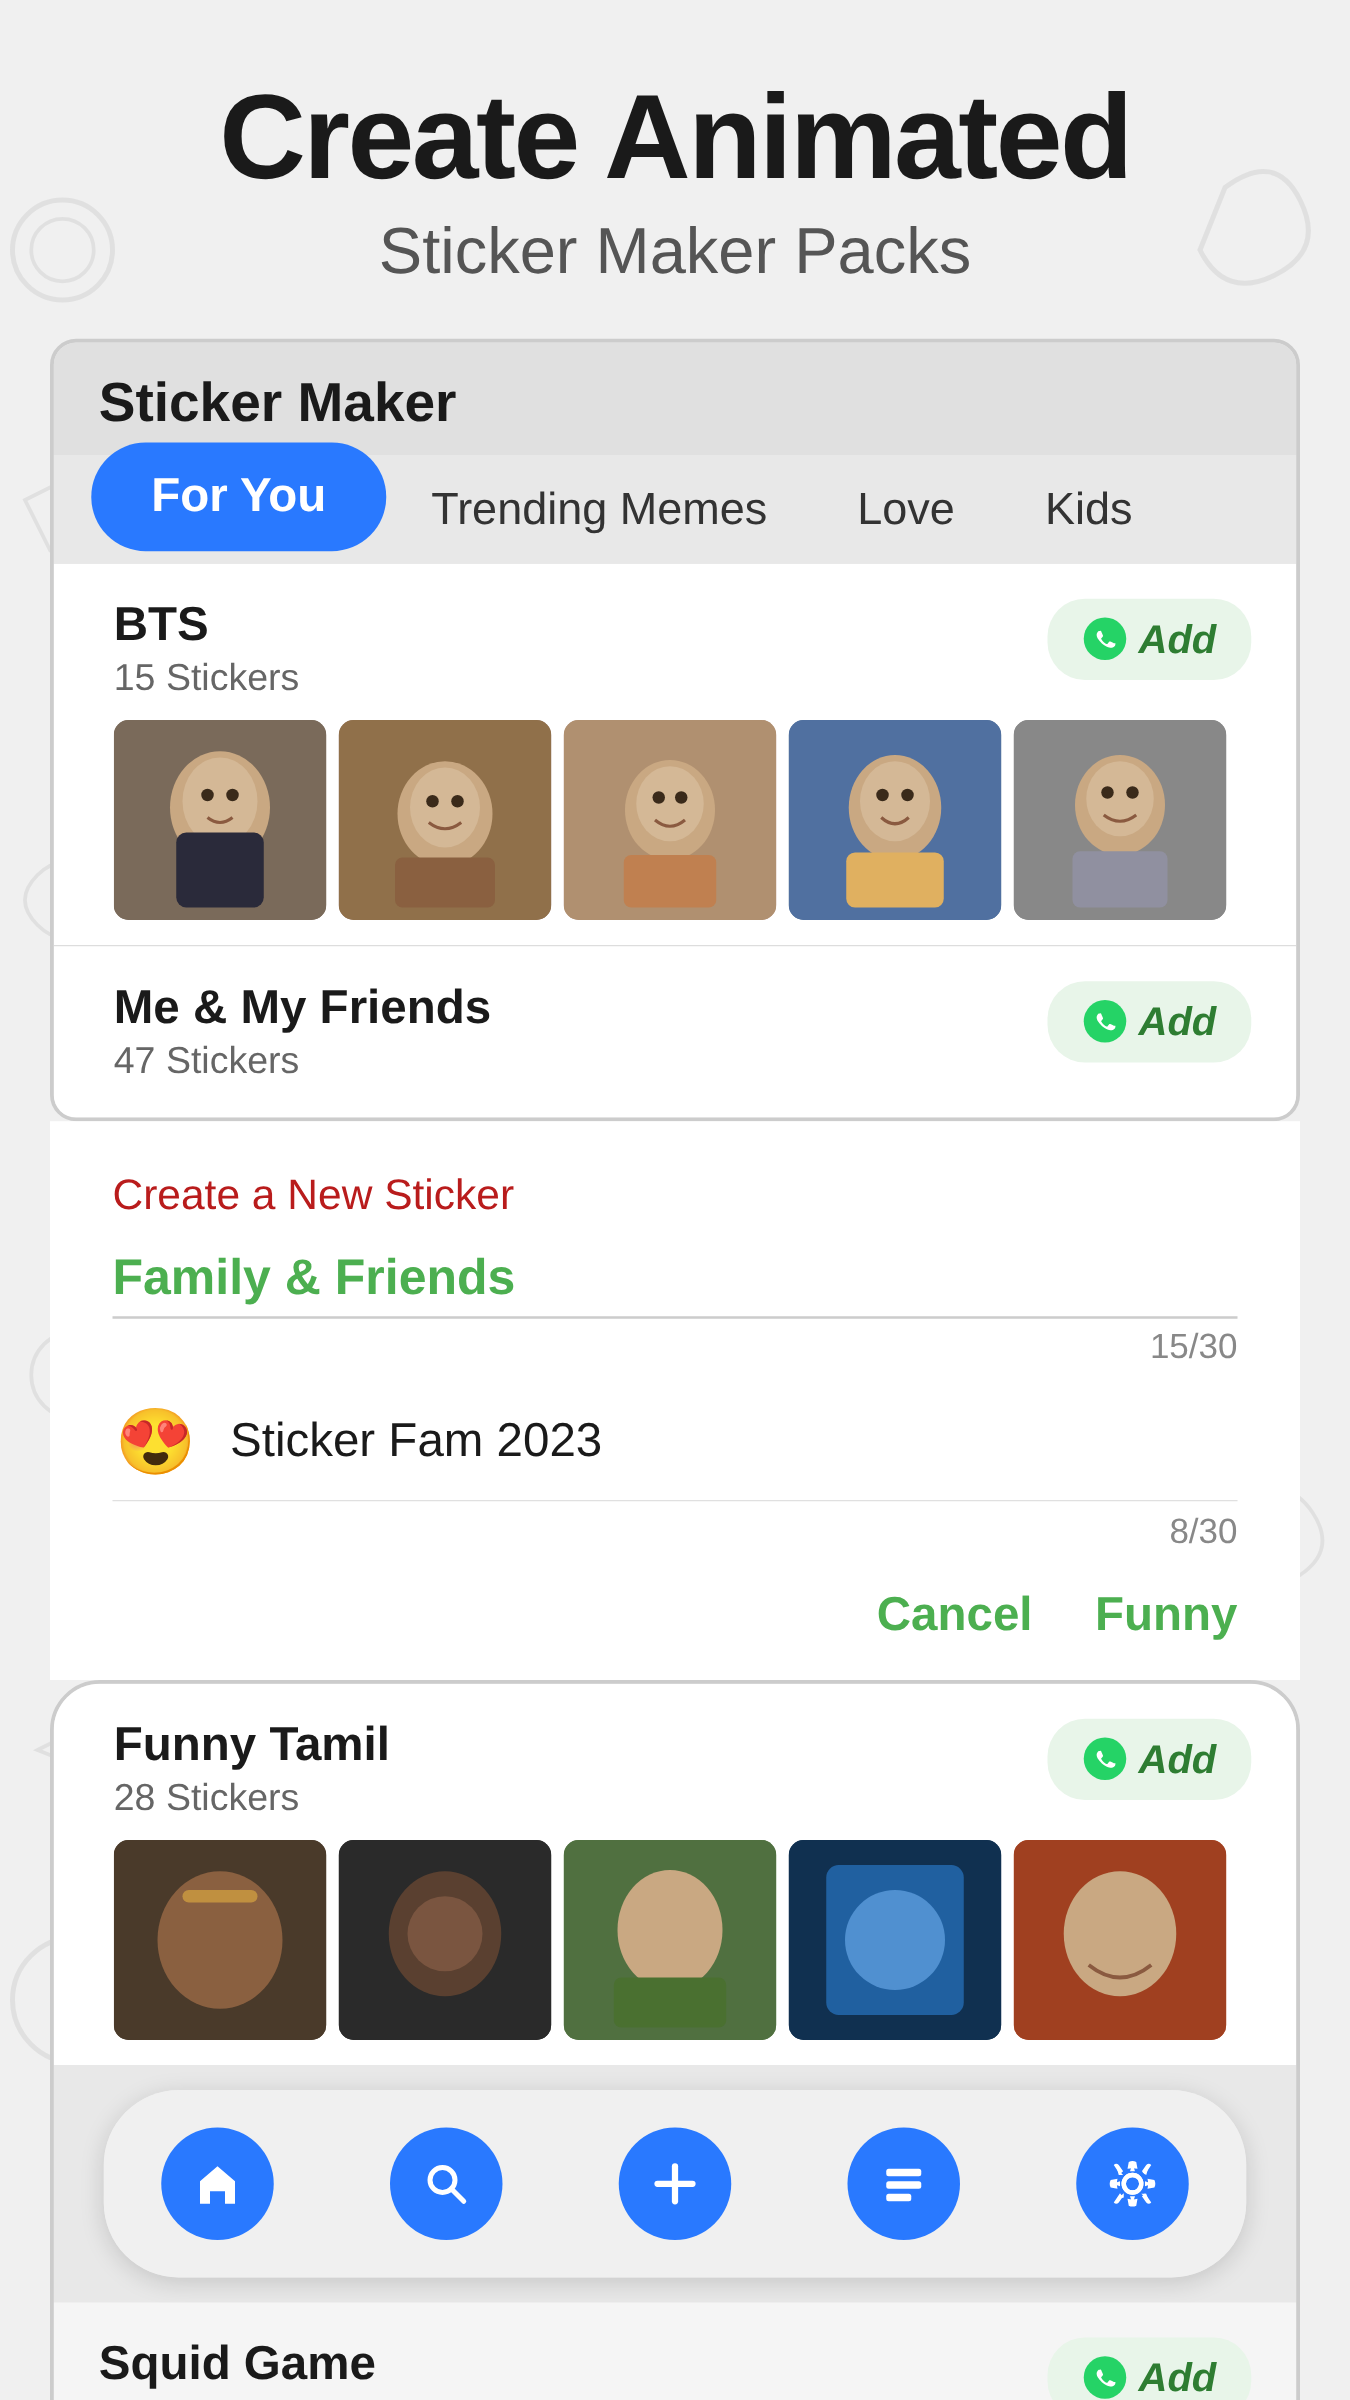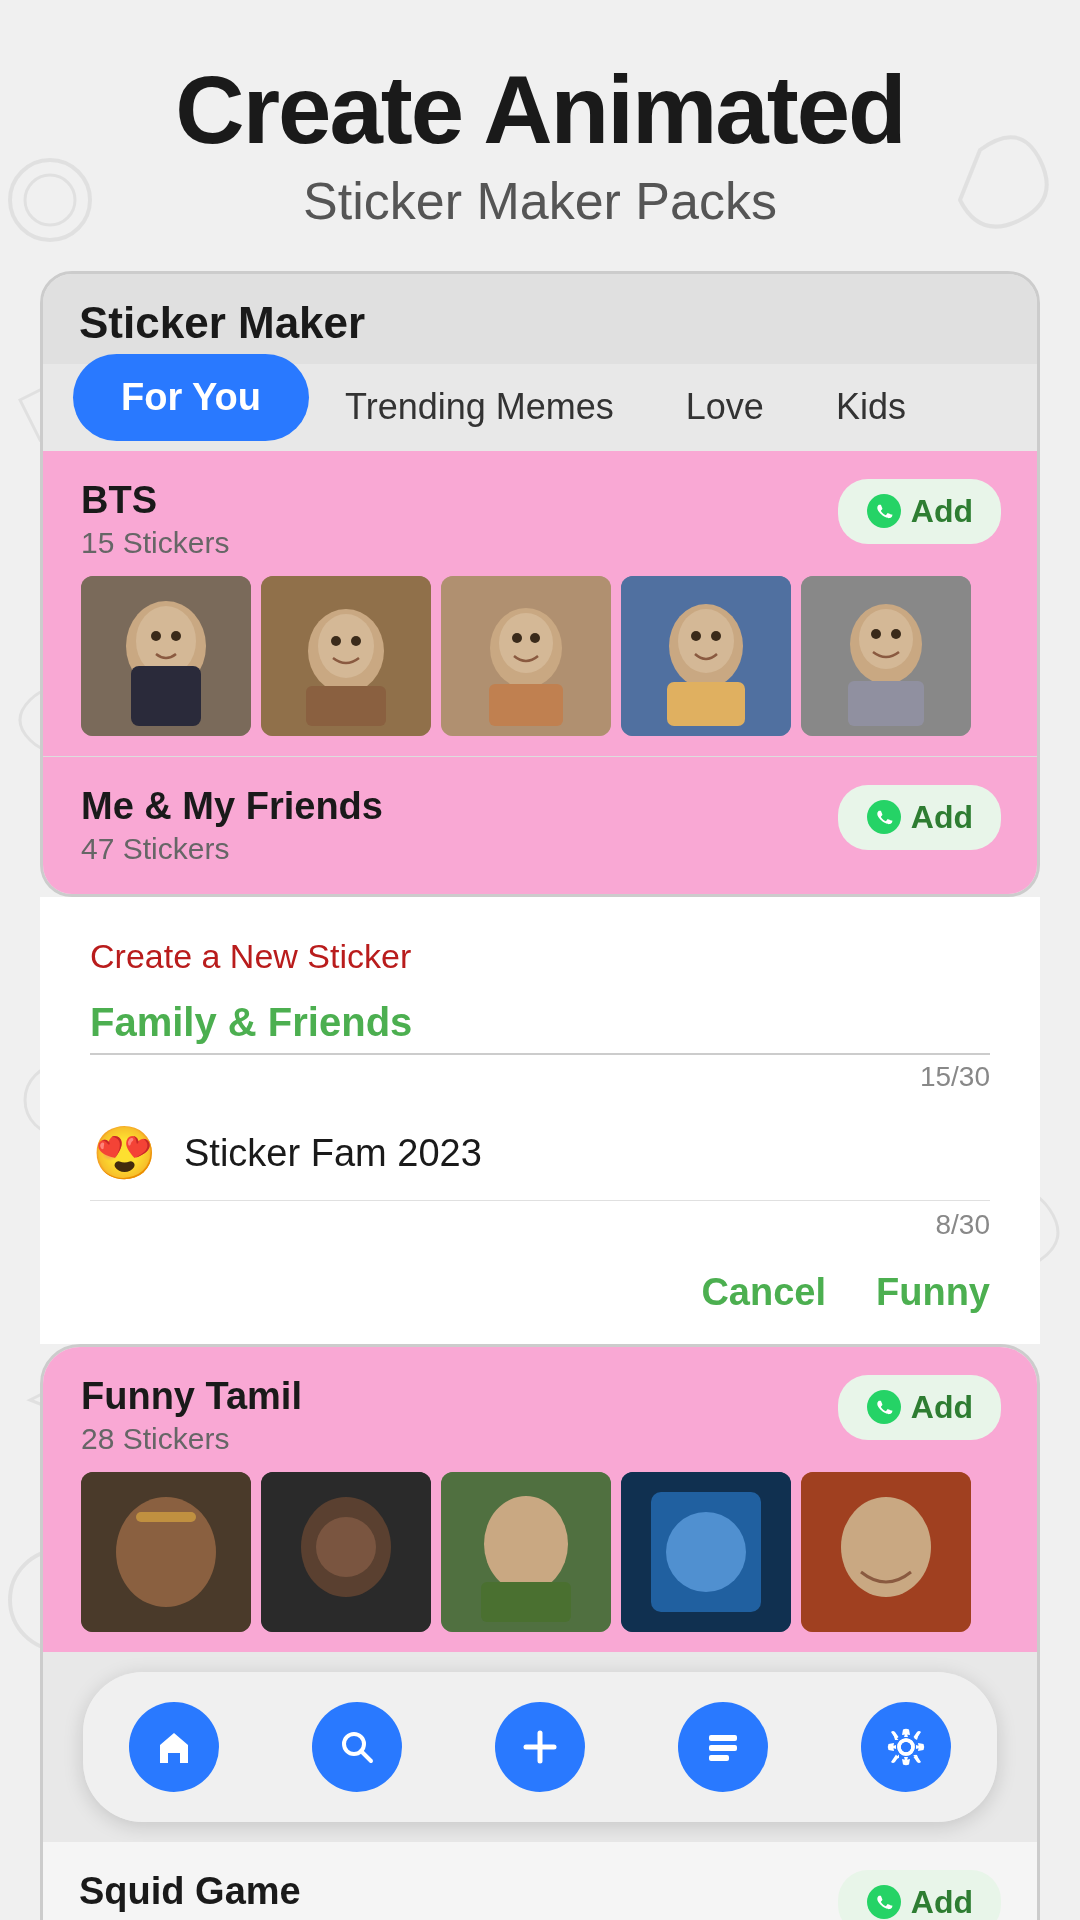--- a/index.html
+++ b/index.html
@@ -42,21 +42,21 @@
       font-weight: 400;
       color: #555;
       text-align: center;
       margin-top: 10px;
       margin-bottom: 40px;
     }
 
     
     .phone-mockup {
       background: #e8e8e8;
-      border-radius: 32px;
+      border-radius: 21px;
       border: 3px solid #ccc;
       overflow: hidden;
       margin: 0 0 0 0;
     }
 
     .phone-top-bar {
       background: #e0e0e0;
       padding: 24px 36px 16px 36px;
     }
 
@@ -95,22 +95,22 @@
 
     .tab-item {
       font-size: 36px;
       color: #333;
       padding: 22px 36px;
       white-space: nowrap;
     }
 
     
     .sticker-pack-card {
-      background: #f9a8d4;
-      padding: 28px 36px 20px 38px;
+      background: #ffffff;
+      padding: 28px 36px 20px 48px;
     }
 
     .pack-header {
       display: flex;
       justify-content: space-between;
       align-items: flex-start;
       margin-bottom: 8px;
     }
 
     .pack-name {
@@ -130,20 +130,21 @@
       align-items: center;
       gap: 9px;
       background: #e8f5e9;
       border: none;
       border-radius: 30px;
       padding: 14px 28px;
       font-size: 32px;
       color: #2e7d32;
       font-weight: 600;
       cursor: pointer;
+      font-style: italic;
     }
 
     .whatsapp-icon {
       width: 36px;
       height: 36px;
     }
 
     .stickers-row {
       display: flex;
       gap: 10px;

